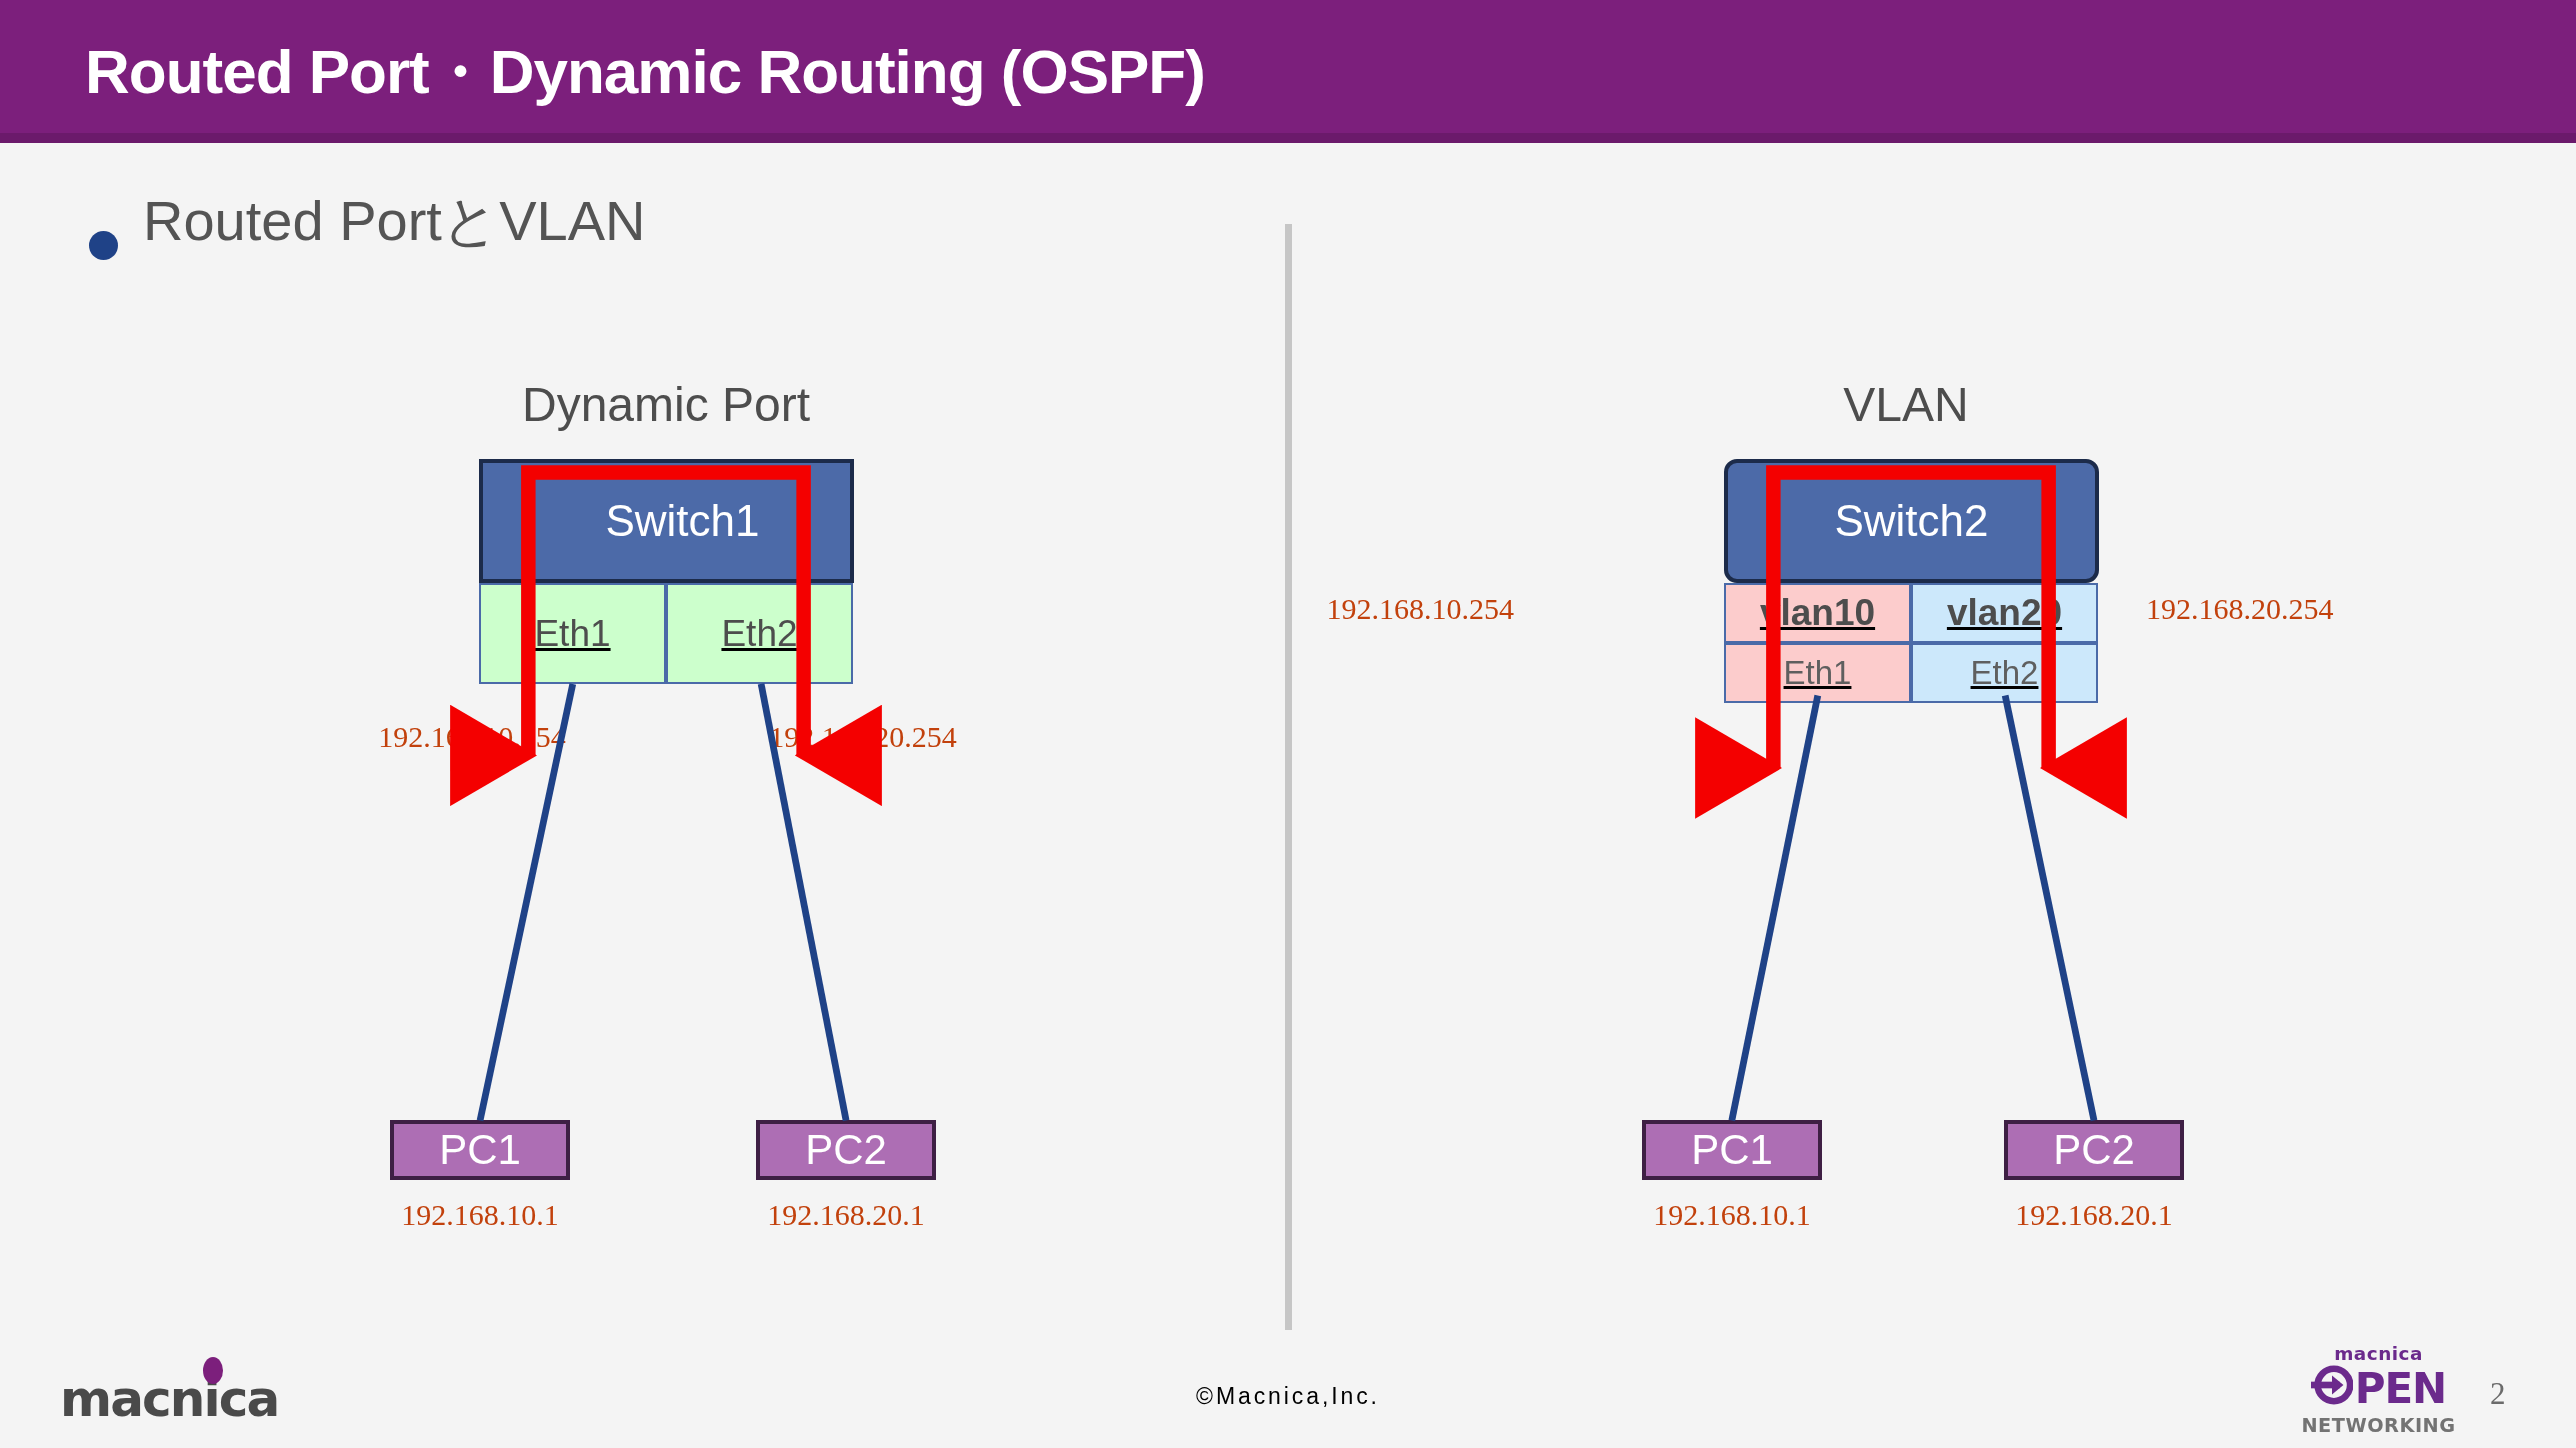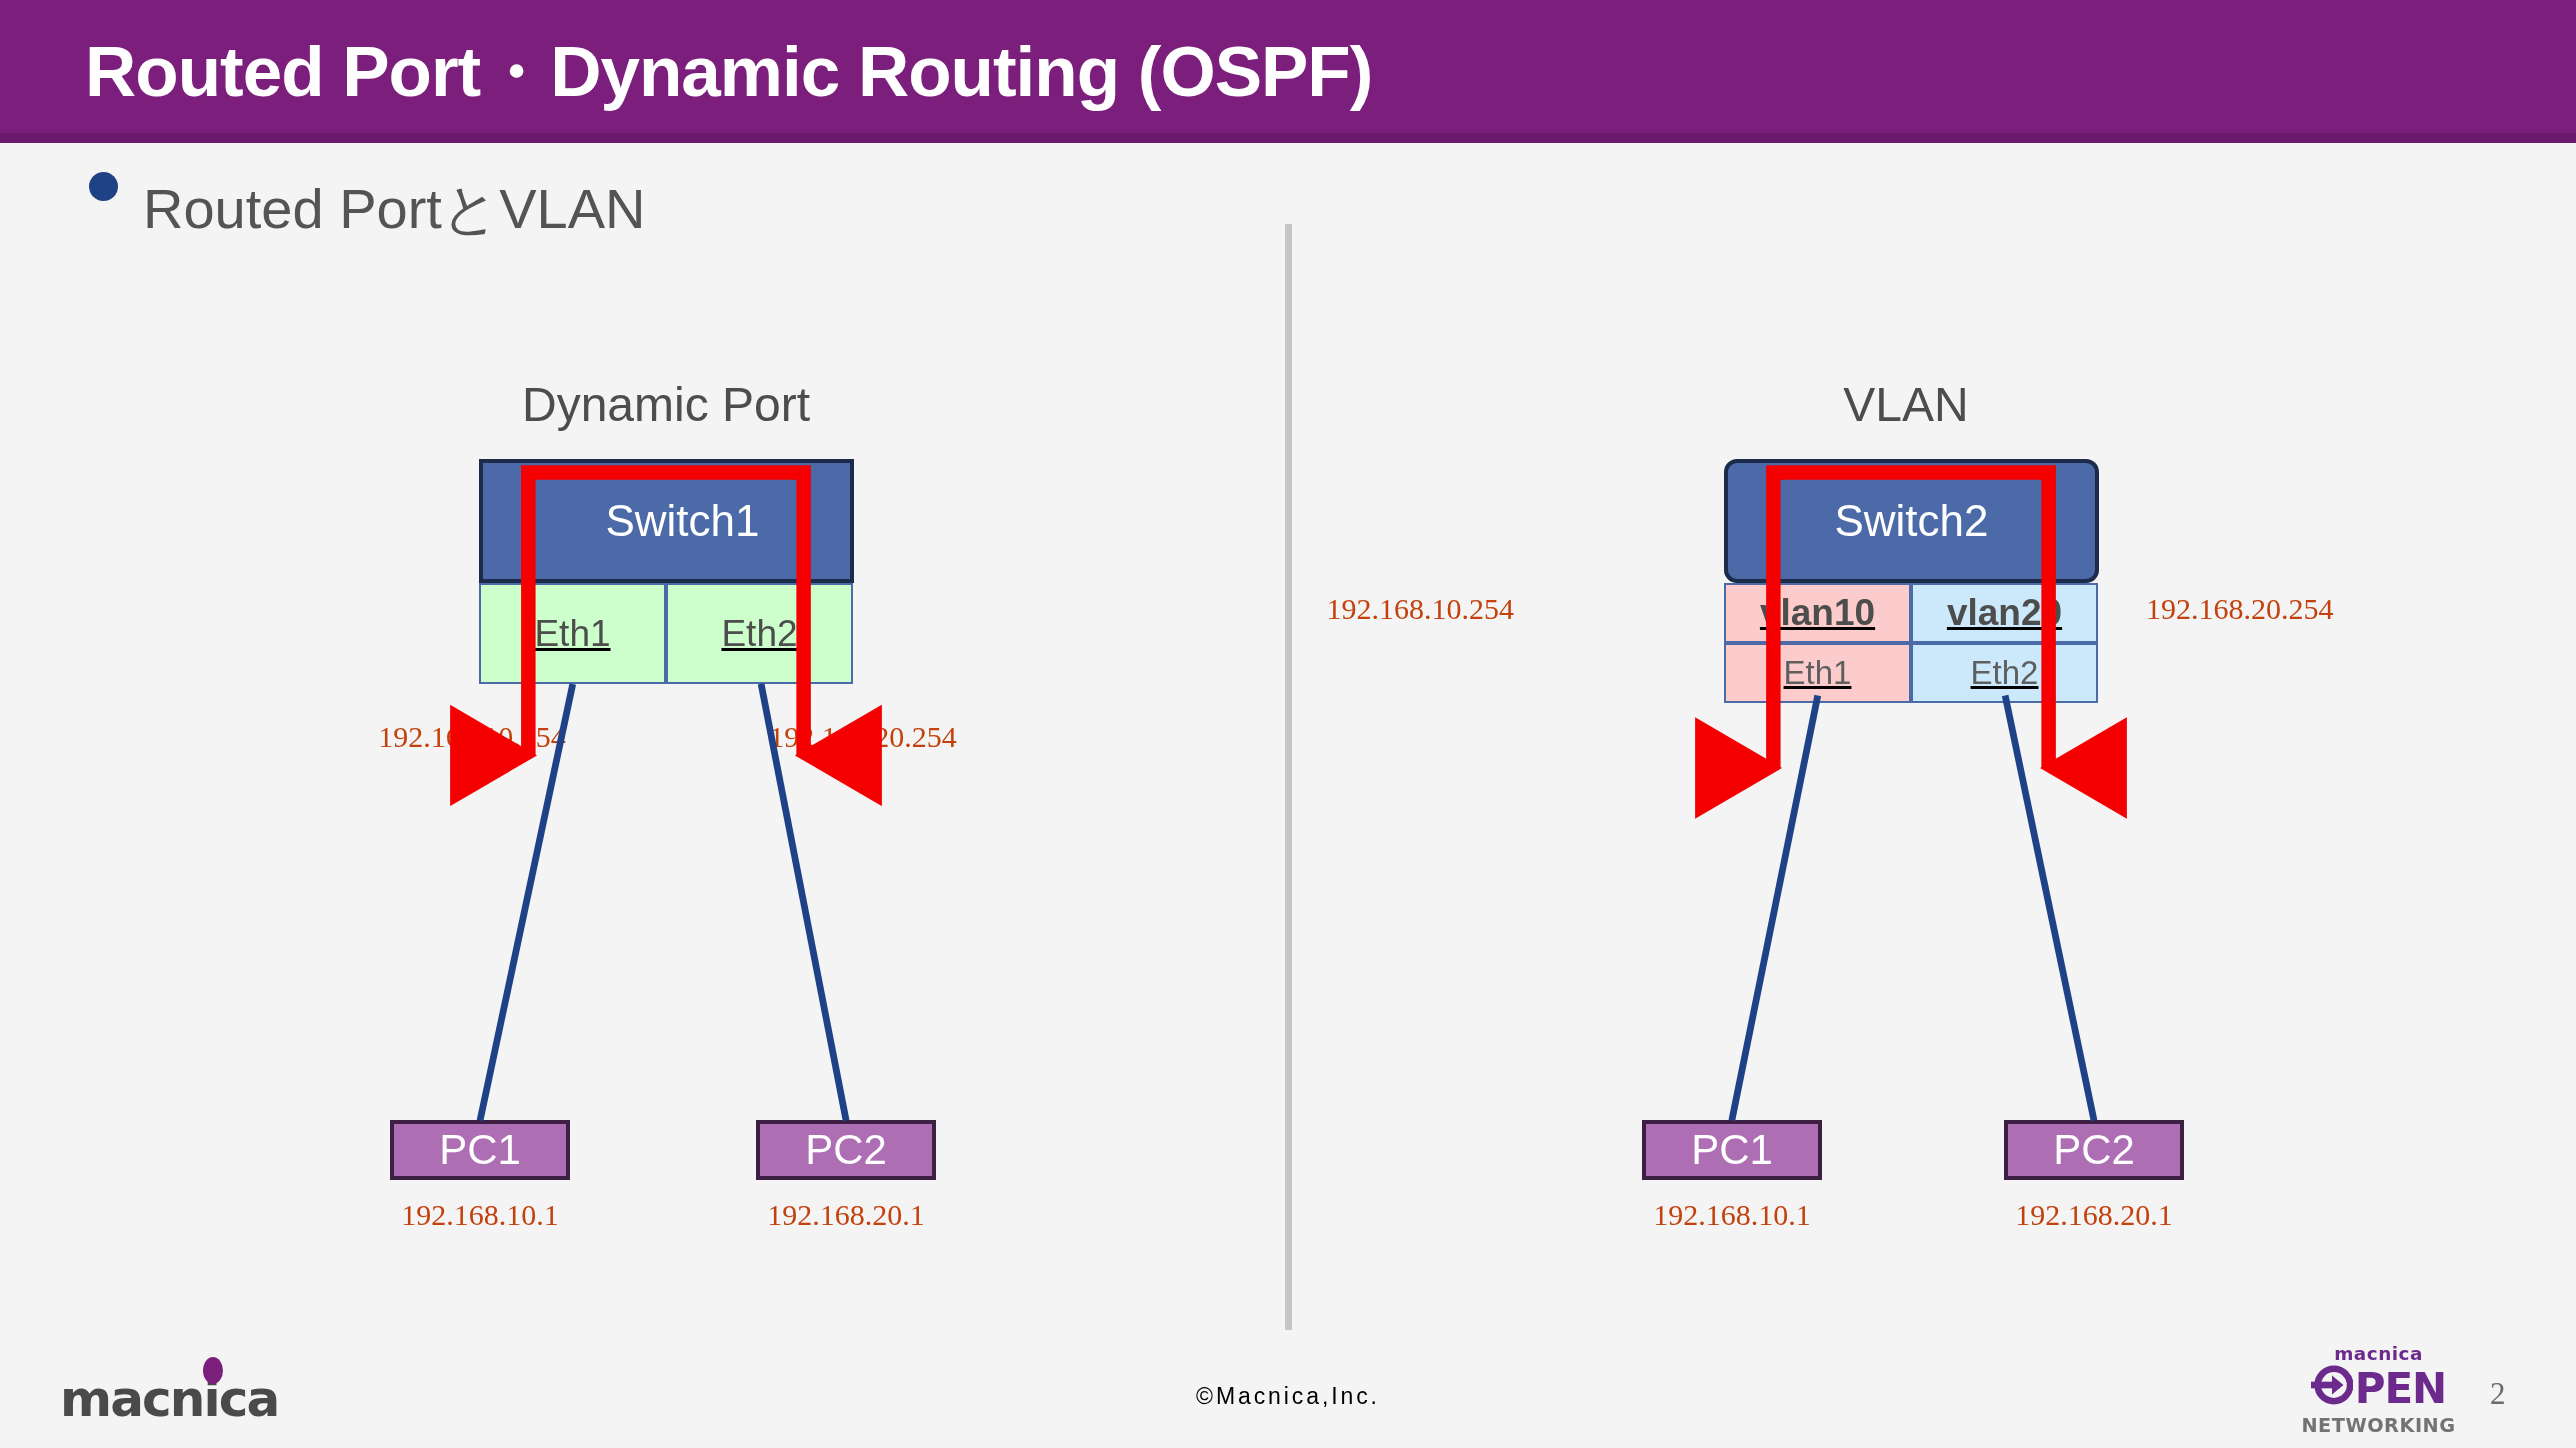--- a/index.html
+++ b/index.html
@@ -15,27 +15,27 @@
   .titlebar{
     position:absolute;left:0;top:0;width:2576px;height:143px;
     background:#7c1f7c;
   }
   .titlebar .accent{
     position:absolute;left:0;bottom:0;width:100%;height:9.7px;
     background:#6b1a6b;
   }
   .titlebar .title{
     position:absolute;left:85px;top:50%;transform:translateY(-50%);
-    color:#ffffff;font-size:71px;font-weight:bold;
+    color:#ffffff;font-size:62px;font-weight:bold;
     letter-spacing:-1px;white-space:nowrap;
     font-family:"Liberation Sans", sans-serif;
   }
 
   
-  .bullet-row{position:absolute;left:89px;top:172px;display:flex;align-items:flex-start;}
+  .bullet-row{position:absolute;left:89px;top:184px;display:flex;align-items:flex-end;}
   .bullet-dot{
     width:29px;height:29px;border-radius:50%;
     background:#1f4287;margin-right:25px;flex:none;
   }
   .bullet-text{
     font-size:56px;color:#545454;white-space:nowrap;
     font-family:"Liberation Sans", sans-serif;
   }
 
   

